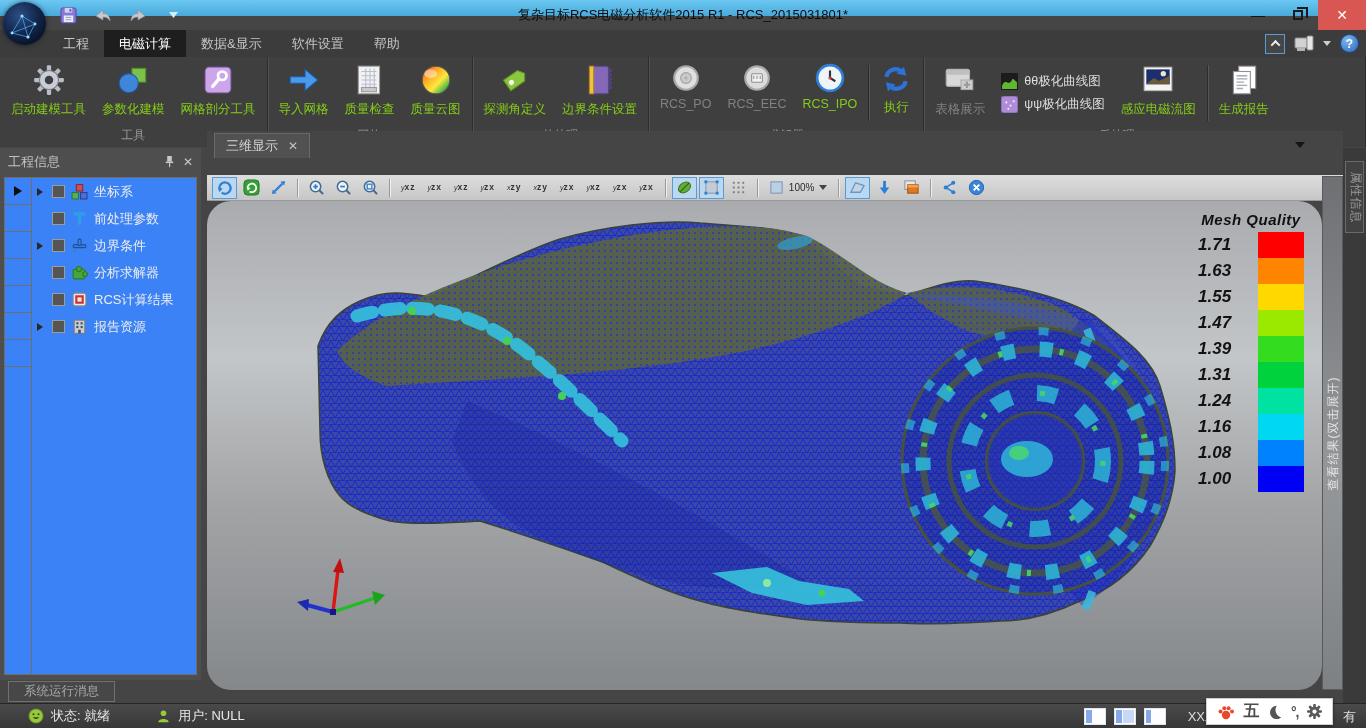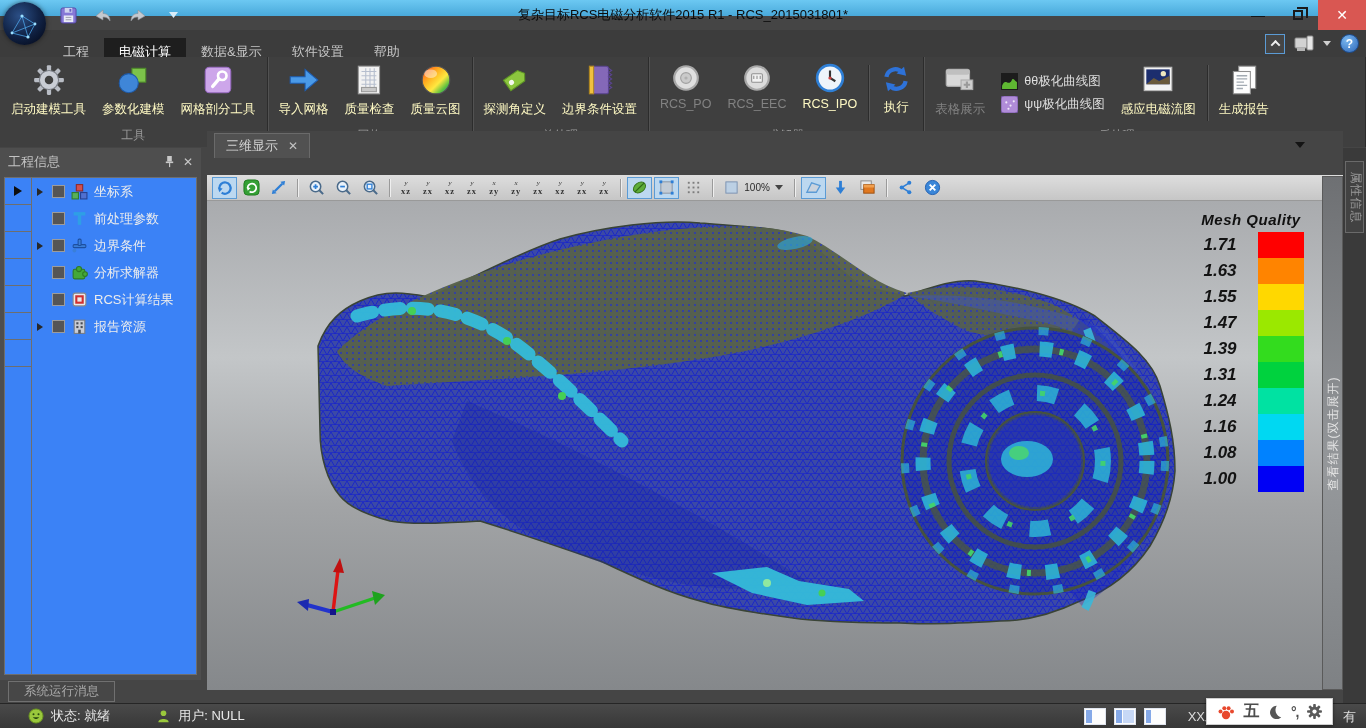--- a/index.html
+++ b/index.html
@@ -15,36 +15,36 @@
 .qbtn{width:20px;height:20px;display:flex;align-items:center;justify-content:center;}
 #title-text{position:absolute;left:200px;right:200px;top:0;height:30px;line-height:30px;text-align:center;font-size:13px;color:#0b0b0b;}
 #wincontrols{position:absolute;right:0;top:0;height:30px;display:flex;}
 .wbtn{width:40px;height:30px;display:flex;align-items:center;justify-content:center;color:#161616;font-size:14px;}
 .wbtn.close{width:48px;background:#d95752;color:#fff;}
 .restore-glyph{width:10px;height:10px;border:2px solid #1a1a1a;position:relative;}
 .restore-glyph:before{content:"";position:absolute;left:2px;top:-5px;width:9px;height:9px;border:2px solid #1a1a1a;border-bottom:none;border-left:none;}
 
 
 #menubar{position:absolute;left:0;top:30px;right:0;height:27px;background:#3c3c3c;}
-#menutabs{position:absolute;left:48px;top:8px;height:27px;display:flex;text-align:center;}
+#menutabs{position:absolute;left:48px;top:0;height:27px;display:flex;text-align:center;}
 .mtab{padding:0 15px;line-height:27px;font-size:13px;color:#c6c6c6;white-space:nowrap;}
 .mtab.active{background:#1e1e1e;color:#fff;}
 #menubar-right{position:absolute;right:7px;top:3px;display:flex;gap:9px;align-items:center;height:21px;}
 #collapse-ribbon{width:20px;height:20px;border:1px solid #5b9bd5;background:#454545;display:flex;align-items:center;justify-content:center;}
 #collapse-ribbon i{width:7px;height:7px;border-top:2px solid #eee;border-left:2px solid #eee;transform:rotate(45deg) translate(1px,1px);}
 .mcaret{width:0;height:0;border-left:4px solid transparent;border-right:4px solid transparent;border-top:5px solid #cfcfcf;}
 #help-btn{width:19px;height:19px;border-radius:50%;background:radial-gradient(circle at 35% 30%,#7ab8f0,#2d66b8);color:#fff;
   font-size:12px;font-weight:bold;display:flex;align-items:center;justify-content:center;border:1px solid #1d4d90;}
 
 
 #ribbon{position:absolute;left:0;top:57px;right:0;height:90px;background:#3f3f3f;display:flex;}
 .rgroup{display:flex;flex-direction:column;border-right:1px solid #2c2c2c;box-shadow:1px 0 0 0 #525252;}
 .rbtns{height:70px;display:flex;align-items:stretch;padding:2px 3px 0;}
 .rbtn{display:flex;flex-direction:column;align-items:center;padding:4px 8px 0;}
-.rlbl{font-size:12.5px;color:#fef9c3;white-space:nowrap;margin-top:4px;}
+.rlbl{font-size:12.5px;color:#84cc16;white-space:nowrap;margin-top:4px;}
 .rbtn.disabled .rlbl{color:#828282;}
 .rcap{height:20px;line-height:17px;text-align:center;color:#999;font-size:12px;position:relative;padding:0 6px;}
 .corner{position:absolute;right:4px;bottom:5px;width:0;height:0;border-left:6px solid transparent;border-bottom:6px solid #8d8d8d;}
 .rsep{width:1px;background:#2c2c2c;box-shadow:1px 0 0 0 #565656;margin:6px 3px;}
 .rstack{display:flex;flex-direction:column;justify-content:center;gap:6px;padding:0 8px;}
 .rsmall{display:flex;align-items:center;gap:6px;}
 .rsmall span{font-size:12.5px;color:#dedede;white-space:nowrap;}
 
 
 #project-panel{position:absolute;left:0;top:148px;width:201px;bottom:48px;background:#4e4e4e;}
@@ -66,36 +66,36 @@
 #view-tabbar{position:absolute;left:207px;top:131px;right:23px;height:27px;background:#454545;}
 #view-tab{position:absolute;left:7px;top:2px;height:25px;background:#515151;border:1px solid #6a6a6a;border-bottom:none;
   display:flex;align-items:center;gap:10px;padding:0 11px;color:#d2d2d2;font-size:13px;}
 #view-tab .x{color:#c2c2c2;font-weight:bold;font-size:12px;}
 #tabbar-caret{position:absolute;right:38px;top:11px;width:0;height:0;border-left:5px solid transparent;border-right:5px solid transparent;border-top:6px solid #141414;}
 #vtoolbar{position:absolute;left:207px;top:175px;right:23px;height:26px;background:linear-gradient(#dedede,#c6c6c6);
   border-bottom:1px solid #999;display:flex;align-items:center;padding-left:5px;gap:2px;}
 .vbtn{height:22px;min-width:25px;display:flex;align-items:center;justify-content:center;border:1px solid transparent;}
 .vbtn.sel{background:#bcd8f0;border-color:#5b9bd5;}
 .vsep{width:1px;height:18px;background:#9a9a9a;box-shadow:1px 0 0 0 #efefef;margin:0 4px;}
-.axbtn{display:flex;flex-direction:column;align-items:center;line-height:1;padding:1px 4px;color:#333;min-width:20px;font-family:Liberation Serif, serif;}
+.axbtn{display:flex;align-items:center;line-height:1;padding:1px 4px;color:#333;min-width:20px;}
 .axbtn .s{font-size:7px;}
 .axbtn .m{font-size:8.5px;font-weight:bold;letter-spacing:1px;}
 #zoomsel{display:flex;align-items:center;gap:5px;padding:0 5px;font-size:10px;color:#2b2b2b;}
 
 
 #viewport{position:absolute;left:207px;top:201px;right:44px;bottom:38px;
-  background:linear-gradient(180deg,#a9abae 0%,#c3c6c8 32%,#a2a4a6 62%,#85888b 100%);}
+  background:linear-gradient(180deg,#a9abae 0%,#c3c6c8 32%,#a2a4a6 62%,#85888b 100%);border-radius:24px;}
 #model-svg{position:absolute;left:0;top:0;width:100%;height:100%;}
 #triad{position:absolute;left:88px;bottom:62px;}
 
 
 #legend{position:absolute;right:18px;top:10px;}
 #legend-title{font:italic bold 15px "Liberation Sans",sans-serif;color:#101010;text-align:center;margin-bottom:4px;letter-spacing:.5px;}
 .lrow{display:flex;align-items:center;height:26px;}
-.lval{width:60px;text-align:center;padding-right:16px;font:italic bold 17px "Liberation Sans",sans-serif;color:#131313;}
+.lval{width:60px;text-align:left;padding-right:16px;font:italic bold 17px "Liberation Sans",sans-serif;color:#131313;}
 .lsw{width:46px;height:26px;}
 
 
 #collapsed-strip{position:absolute;right:23px;top:176px;width:21px;bottom:38px;border:1px solid #5a5a5a;
   background:linear-gradient(180deg,#6e7073,#95989b 58%,#7e8184);display:flex;align-items:center;justify-content:center;}
 #collapsed-strip span{transform:rotate(-90deg);white-space:nowrap;color:#e6e6e6;font-size:12px;letter-spacing:1px;}
 #right-column{position:absolute;right:0;top:148px;width:23px;bottom:25px;background:#3a3a3a;}
 #prop-tab{position:absolute;left:2px;top:13px;width:19px;height:72px;border:1px solid #6a6a6a;background:#424242;
   display:flex;align-items:center;justify-content:center;}
 #prop-tab span{transform:rotate(90deg);white-space:nowrap;color:#9b9b9b;font-size:12px;letter-spacing:1px;}

